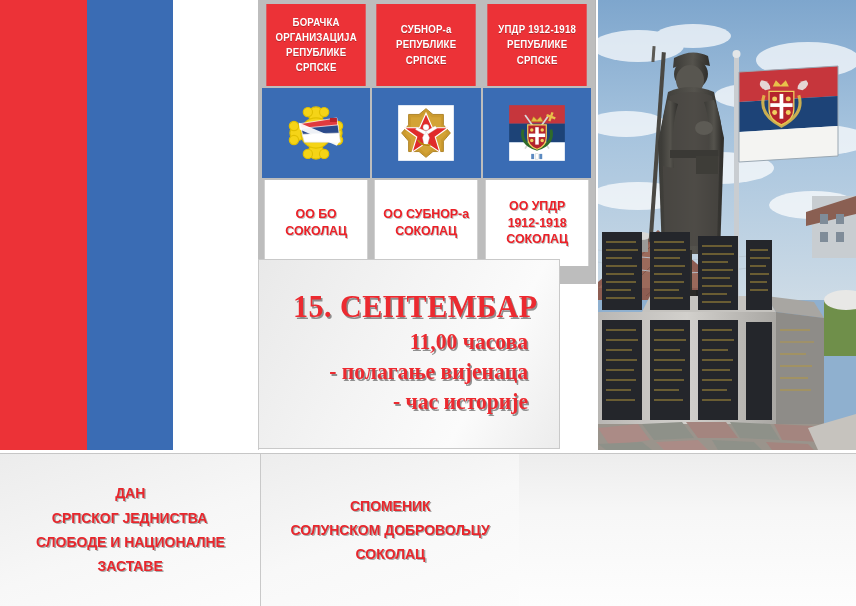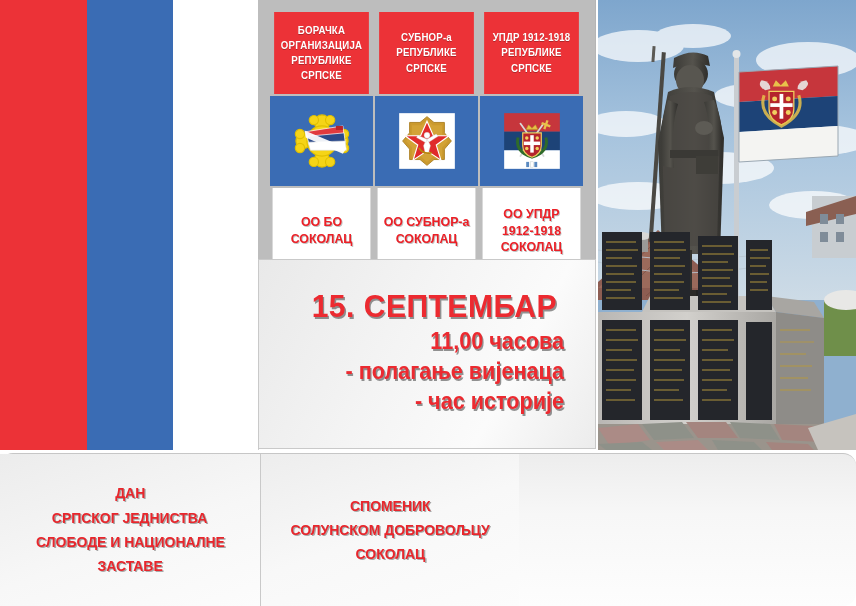--- a/index.html
+++ b/index.html
@@ -13,21 +13,21 @@
   .flag-strip{position:absolute;top:0;height:450px;}
   .flag-red{left:0;width:87px;background:#ec3237;}
   .flag-blue{left:87px;width:86px;background:#3a6cb4;}
   .flag-white{left:173px;width:85px;background:#ffffff;border-right:1px solid #cfcfcf;}
 
   
   #org-grid{
     position:absolute;left:258px;top:0;width:338px;height:284px;
     display:grid;grid-template-columns:1fr 1fr 1fr;
     grid-template-rows:82px 90px 86px;
-    background:#bdbdbd;gap:2px;padding:12px;box-sizing:border-box;
+    background:#bdbdbd;gap:2px;padding:4px;box-sizing:border-box;
     border-right:1px solid #b5b5b5;
   }
   .cell{display:flex;align-items:center;justify-content:center;text-align:center;overflow:hidden;}
   .cell-head{
     background:#ec3237;color:#ffffff;
     font-weight:bold;font-size:10.5px;line-height:1.45;
     letter-spacing:.2px;transform:scaleX(.92);
     text-shadow:0 1px 0 rgba(0,0,0,.25);
     padding:0 3px;
   }
@@ -42,43 +42,43 @@
 
   
   #photo{
     position:absolute;left:598px;top:0;width:258px;height:450px;
     overflow:hidden;background:#8fb0cf;
   }
   #photo svg{display:block;width:258px;height:450px;}
 
   
   #event-panel{
-    position:absolute;left:258px;top:259px;width:338px;height:190px;
+    position:absolute;left:258px;top:259px;width:302px;height:190px;
     background:linear-gradient(118deg,#e9e9e9 0%,#f4f4f4 42%,#fbfbfb 72%,#ececec 100%);
     border:1px solid #c9c9c9;box-sizing:border-box;
     display:flex;flex-direction:column;justify-content:center;
     padding:6px 14px 8px 10px;
+    font-family:Liberation Serif, serif;
   }
   .ev-line{
     color:#ec2a30;font-weight:bold;
     text-shadow:1.5px 1.5px 0 rgba(60,60,60,.55);
     transform:scaleX(.94);transform-origin:right center;
     white-space:nowrap;
   }
   #ev-date{font-size:32px;line-height:1.12;text-align:center;letter-spacing:.5px;margin-bottom:2px;}
   #ev-time{font-size:23px;line-height:1.3;text-align:right;padding-right:18px;}
   #ev-act1{font-size:23px;line-height:1.3;text-align:right;padding-right:18px;}
   #ev-act2{font-size:23px;line-height:1.3;text-align:right;padding-right:18px;}
 
   
   #caption-bar{
     position:absolute;left:0;top:453px;width:856px;height:153px;
     display:flex;border-top:1px solid #c6c6c6;box-sizing:border-box;
     background:linear-gradient(180deg,#ededed 0%,#f7f7f7 40%,#fdfdfd 100%);
-    border-radius:13px;
   }
   .cap{
     display:flex;flex-direction:column;align-items:center;justify-content:center;
     text-align:center;box-sizing:border-box;padding:4px 6px;
   }
   #cap-left{width:261px;border-right:1px solid #c9c9c9;
     background:linear-gradient(160deg,#ececec 0%,#f7f7f7 55%,#fcfcfc 100%);}
   #cap-mid{width:337px;border-right:1px solid #c9c9c9;
     background:linear-gradient(160deg,#efefef 0%,#f9f9f9 50%,#fdfdfd 100%);}
   #cap-right{width:258px;

